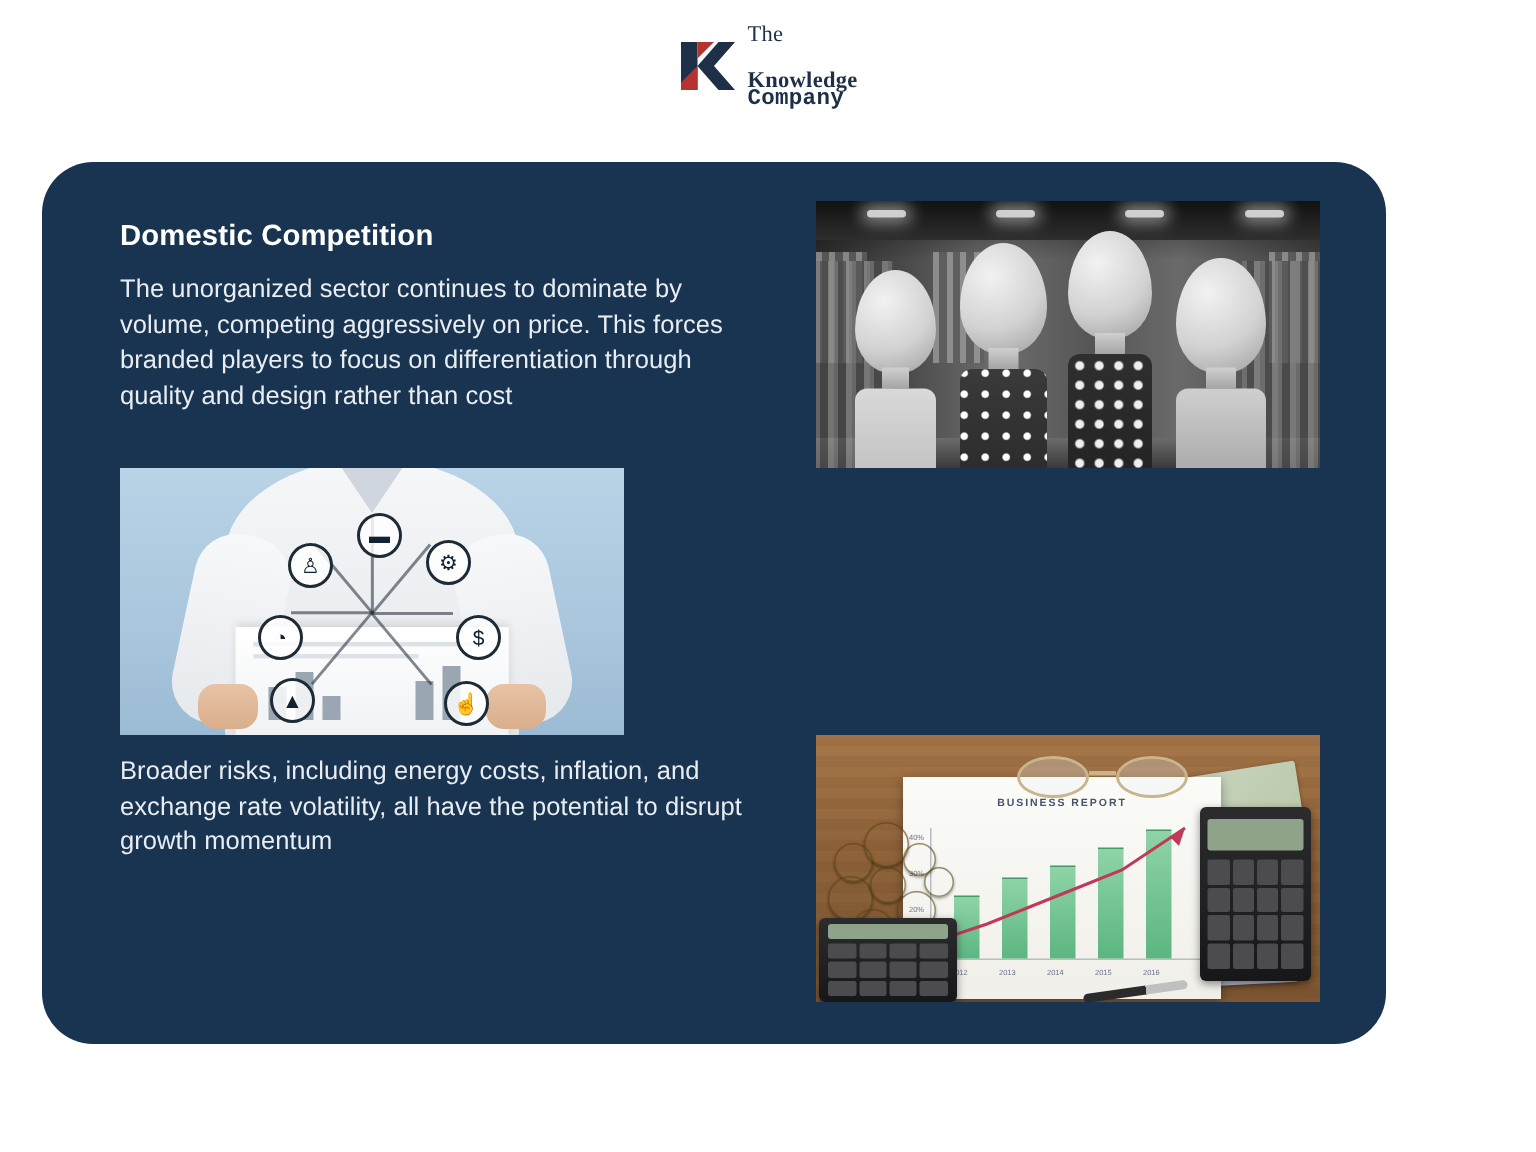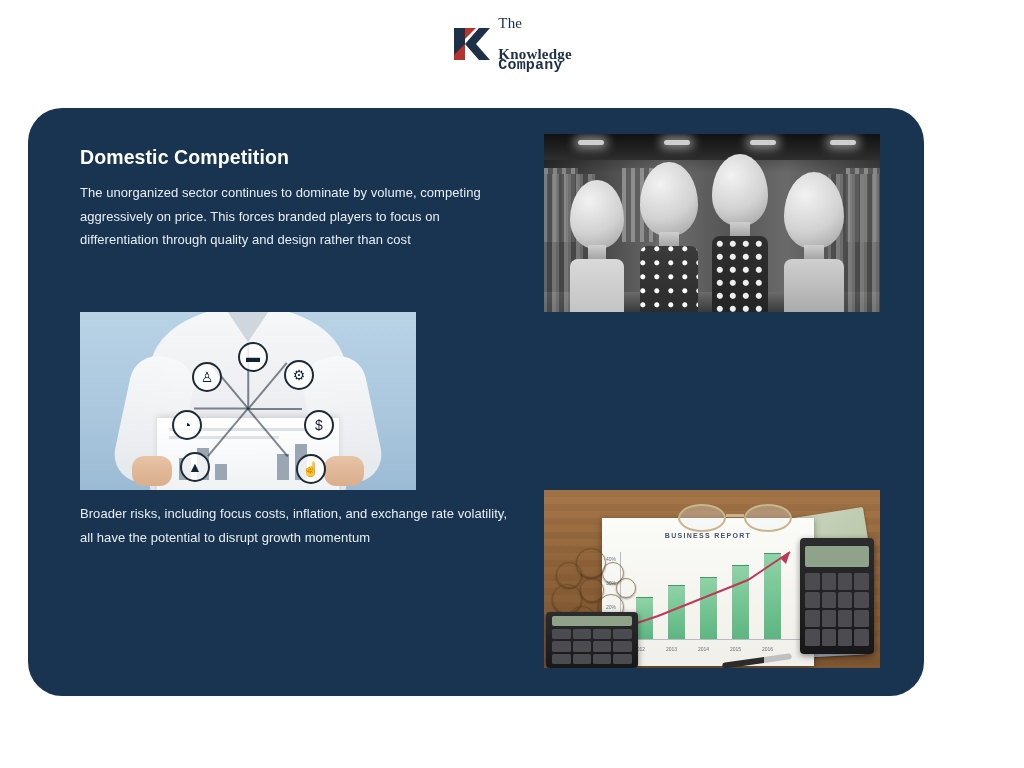--- a/index.html
+++ b/index.html
@@ -60,21 +60,21 @@
   }
   .row h2 {
     color: #ffffff;
     font-size: 19.5px;
     font-weight: 700;
     letter-spacing: .1px;
     margin-bottom: 12px;
   }
   .row p {
     color: #e9edf2;
-    font-size: 13px;
+    font-size: 17px;
     line-height: 23.5px;
     letter-spacing: .05px;
   }
   .img-col {
     width: 336px;
     height: 178px;
     overflow: hidden;
     position: relative;
     flex: none;
     background: #0f1f2e;
@@ -387,21 +387,21 @@
         <div class="node" style="left:204px; top:48px;">⚙</div>
         <div class="node" style="left:224px; top:98px;">$</div>
         <div class="node" style="left:100px; top:140px;">▲</div>
         <div class="node" style="left:216px; top:142px;">☝</div>
       </div>
     </div>
   </div>
 
   <div class="row">
     <div class="text-col">
-      <p>Broader risks, including focus costs, inflation, and exchange rate volatility, all have the potential to disrupt growth momentum</p>
+      <p>Broader risks, including energy costs, inflation, and exchange rate volatility, all have the potential to disrupt growth momentum</p>
     </div>
     <div class="img-col">
       <div class="img-desk">
         <div class="notes">
           <div class="note" style="left:18px; top:10px; width:120px; height:56px; transform:rotate(-9deg);
                       background:linear-gradient(135deg,#cfd8c6,#b9c7a8);">100</div>
           <div class="note" style="left:8px; top:44px; width:126px; height:58px; transform:rotate(4deg);
                       background:linear-gradient(135deg,#e8dcc0,#d3c29a);">50</div>
           <div class="note" style="left:0px; top:96px; width:134px; height:56px; transform:rotate(-3deg);
                       background:linear-gradient(135deg,#cfd6e4,#aab6cd);">20 EURO</div>

